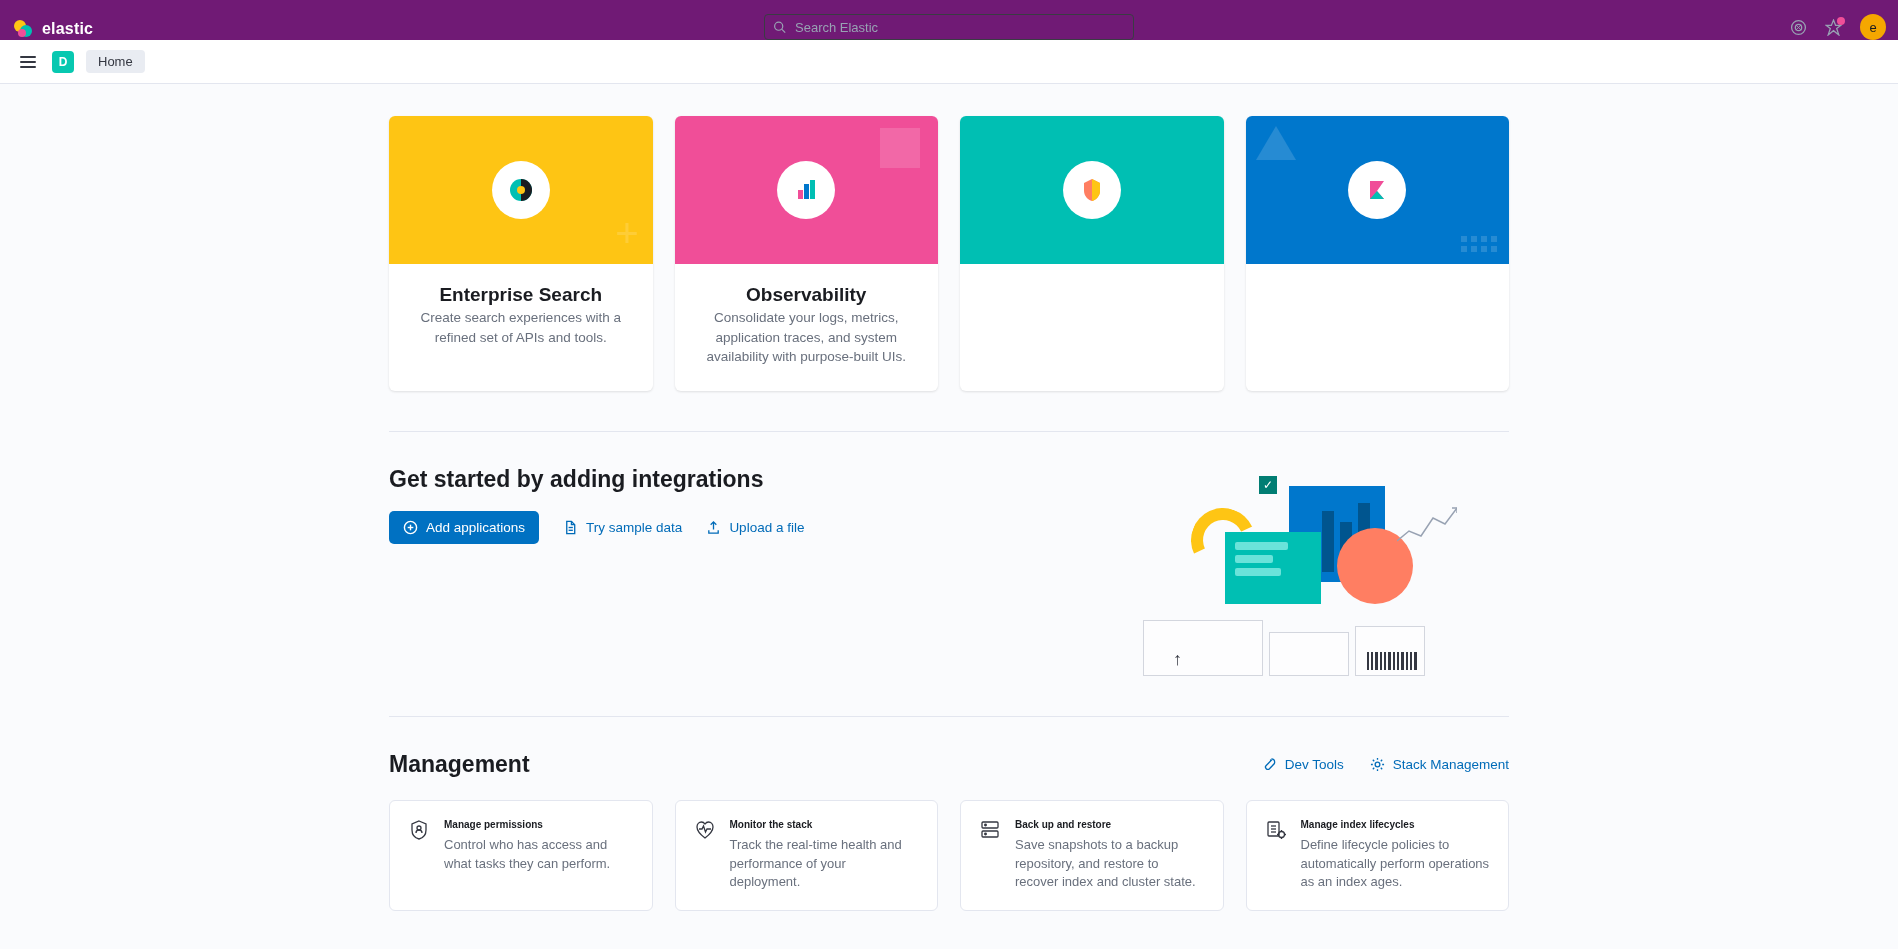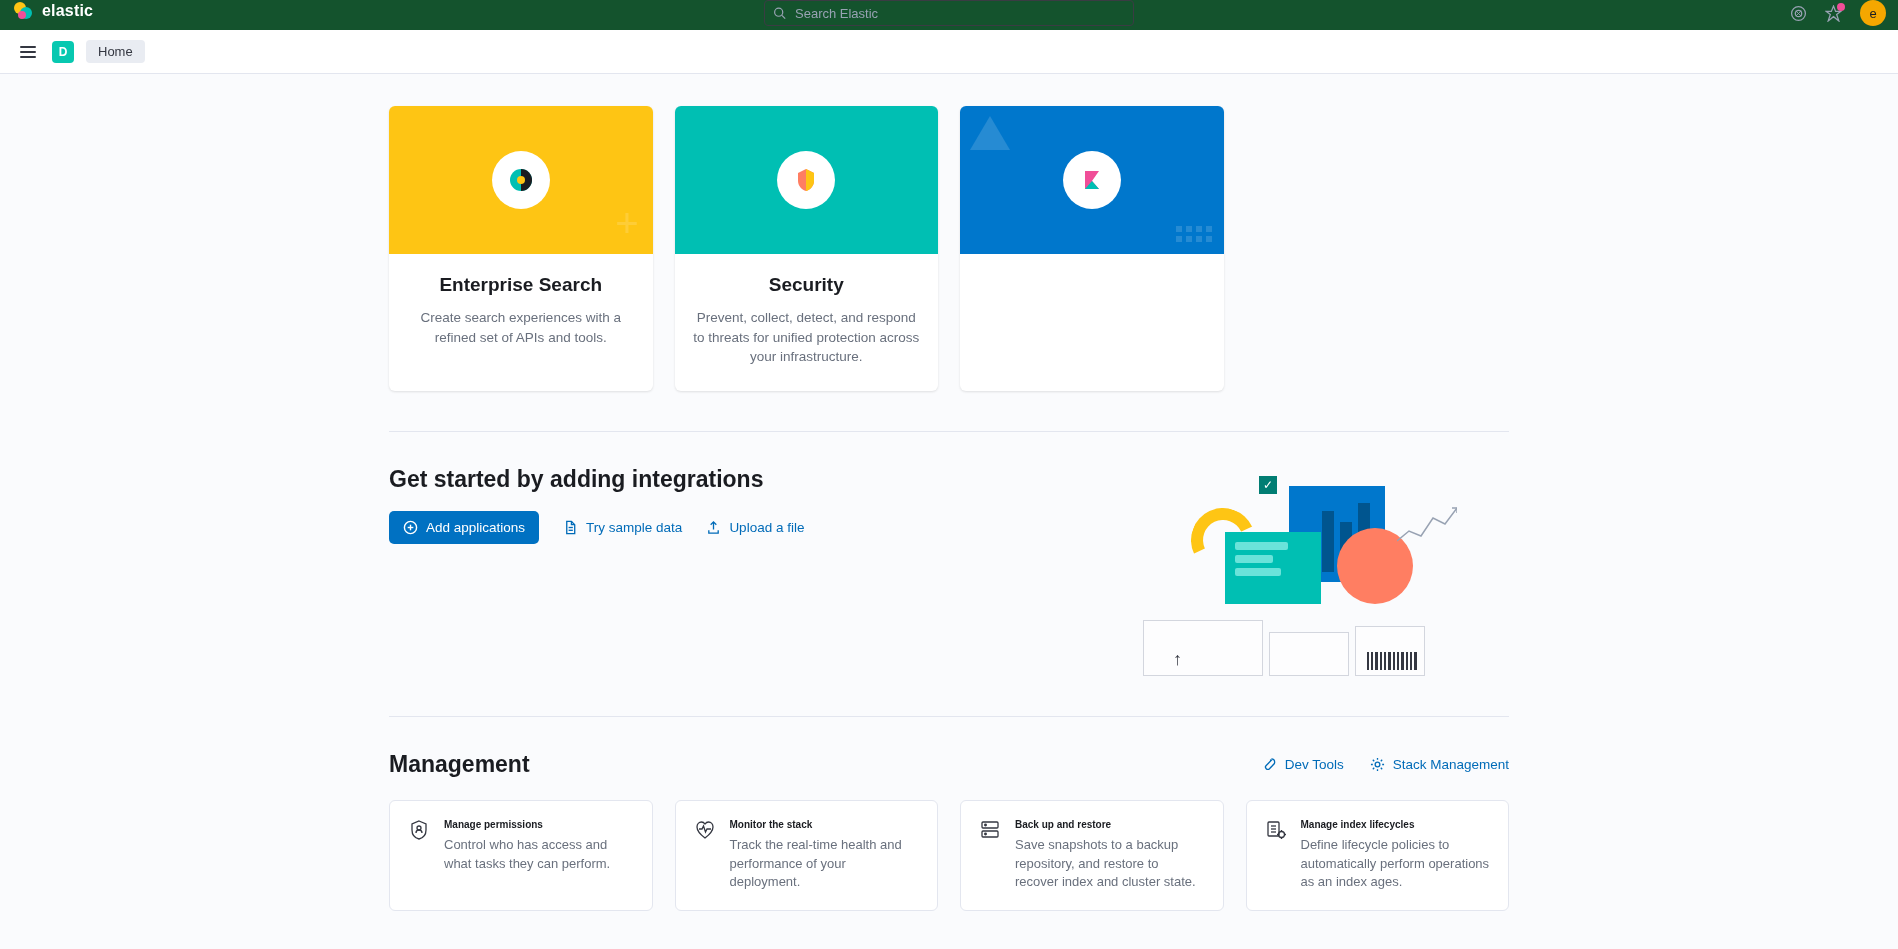--- a/index.html
+++ b/index.html
@@ -1,19 +1,19 @@
 <!DOCTYPE html>
 <html><head>
 <meta charset="utf-8">
 <style>
 * { box-sizing: border-box; margin: 0; padding: 0; }
 body { font-family: -apple-system, BlinkMacSystemFont, "Segoe UI", Helvetica, Arial, sans-serif; background: #fafbfd; color: #1a1c21; font-size: 14px; }
 
 
-.top-header { background: #14532d; height: 30px; display: flex; align-items: flex-start; padding: 0 12px; position: relative; }
+.top-header { background: #701a75; height: 40px; display: flex; align-items: flex-end; padding: 0 12px; position: relative; }
 .logo-wrap { display: flex; align-items: center; gap: 8px; color: #fff; }
 .logo-mark { width: 22px; height: 22px; position: relative; }
 .logo-text { font-size: 16px; font-weight: 600; color: #fff; letter-spacing: 0.2px; }
 .search-wrap { position: absolute; left: 50%; transform: translateX(-50%); width: 370px; }
 .search-input { width: 100%; height: 26px; background: transparent; border: 1px solid #3a3c43; border-radius: 4px; color: #98a2b3; padding: 0 10px 0 30px; font-size: 13px; outline: none; }
 .search-input::placeholder { color: #98a2b3; }
 .search-icon-wrap { position: absolute; left: 9px; top: 50%; transform: translateY(-50%); color: #98a2b3; }
 .header-right { margin-left: auto; display: flex; align-items: center; gap: 18px; }
 .header-icon { color: #98a2b3; cursor: pointer; position: relative; }
 .notif-dot { position: absolute; top: -2px; right: -3px; width: 8px; height: 8px; border-radius: 50%; background: #f04e98; }
@@ -32,21 +32,21 @@
 
 .cards-row { display: grid; grid-template-columns: repeat(4, 1fr); gap: 22px; }
 .solution-card { background: #fff; border-radius: 6px; overflow: hidden; box-shadow: 0 1px 3px rgba(0,0,0,0.08), 0 1px 2px rgba(0,0,0,0.04); cursor: pointer; transition: transform .15s, box-shadow .15s; }
 .card-decor { height: 148px; display: flex; align-items: center; justify-content: center; position: relative; overflow: hidden; }
 .card-decor.yellow { background: #fec514; }
 .card-decor.pink { background: #f04e98; }
 .card-decor.teal { background: #00bfb3; }
 .card-decor.blue { background: #0077cc; }
 .decor-circle { width: 58px; height: 58px; border-radius: 50%; background: #fff; display: flex; align-items: center; justify-content: center; z-index: 1; }
 .card-body { padding: 20px 18px 24px; text-align: center; }
-.card-title { font-size: 19px; font-weight: 700; margin-bottom: 12px; }
+.card-title { font-size: 19px; font-weight: 700; margin-bottom: 2px; }
 .card-desc { font-size: 13.5px; color: #69707d; line-height: 1.45; }
 
 .divider { height: 1px; background: #e3e6ef; margin: 40px 0 34px; }
 
 .getstarted { display: flex; gap: 28px; align-items: flex-start; }
 .getstarted-left { flex: 1; }
 .getstarted-title { font-size: 23px; font-weight: 700; margin-bottom: 18px; }
 .getstarted-desc { font-size: 14px; color: #343741; line-height: 1.55; max-width: 530px; margin-bottom: 26px; }
 .getstarted-actions { display: flex; align-items: center; gap: 24px; }
 .btn-primary { background: #0071c2; color: #fff; border: none; border-radius: 5px; padding: 9px 14px; font-size: 13.5px; font-weight: 500; cursor: pointer; display: inline-flex; align-items: center; gap: 8px; }
@@ -161,33 +161,45 @@
               <circle cx="14" cy="14" r="4" fill="#fec514"></circle>
             </svg>
         </div>
       </div>
       <div class="card-body">
         <div class="card-title">Enterprise Search</div>
         <div class="card-desc">Create search experiences with a refined set of APIs and tools.</div>
       </div>
     </div>
 
+    <div class="solution-card">
+      <div class="card-decor pink">
+        <div class="bg-shape sq"></div>
+        <div class="decor-circle">
+          <svg width="28" height="28" viewBox="0 0 28 28">
+              <rect x="6" y="14" width="5" height="9" fill="#f04e98"></rect>
+              <rect x="12" y="8" width="5" height="15" fill="#0077cc"></rect>
+              <rect x="18" y="4" width="5" height="19" fill="#00bfb3"></rect>
+            </svg>
+        </div>
+      </div>
+      <div class="card-body">
+        <div class="card-title">Observability</div>
+        <div class="card-desc">Consolidate your logs, metrics, application traces, and system availability with purpose-built UIs.</div>
+      </div>
+    </div>
 
     <div class="solution-card">
       <div class="card-decor teal">
         <div class="decor-circle">
           <svg width="28" height="28" viewBox="0 0 28 28">
               <path d="M14 3 L22 7 L22 15 C22 20 18 24 14 25 C10 24 6 20 6 15 L6 7 Z" fill="#ff7e62"></path>
               <path d="M14 3 L22 7 L22 15 C22 20 18 24 14 25 Z" fill="#fec514"></path>
             </svg>
         </div>
-      </div>
-      <div class="card-body">
-        <div class="card-title">Security</div>
-        <div class="card-desc">Prevent, collect, detect, and respond to threats for unified protection across your infrastructure.</div>
       </div>
     </div>
 
     <div class="solution-card">
       <div class="card-decor blue">
         <div class="bg-shape dots">
             <i></i>
             <i></i>
             <i></i>
             <i></i>

